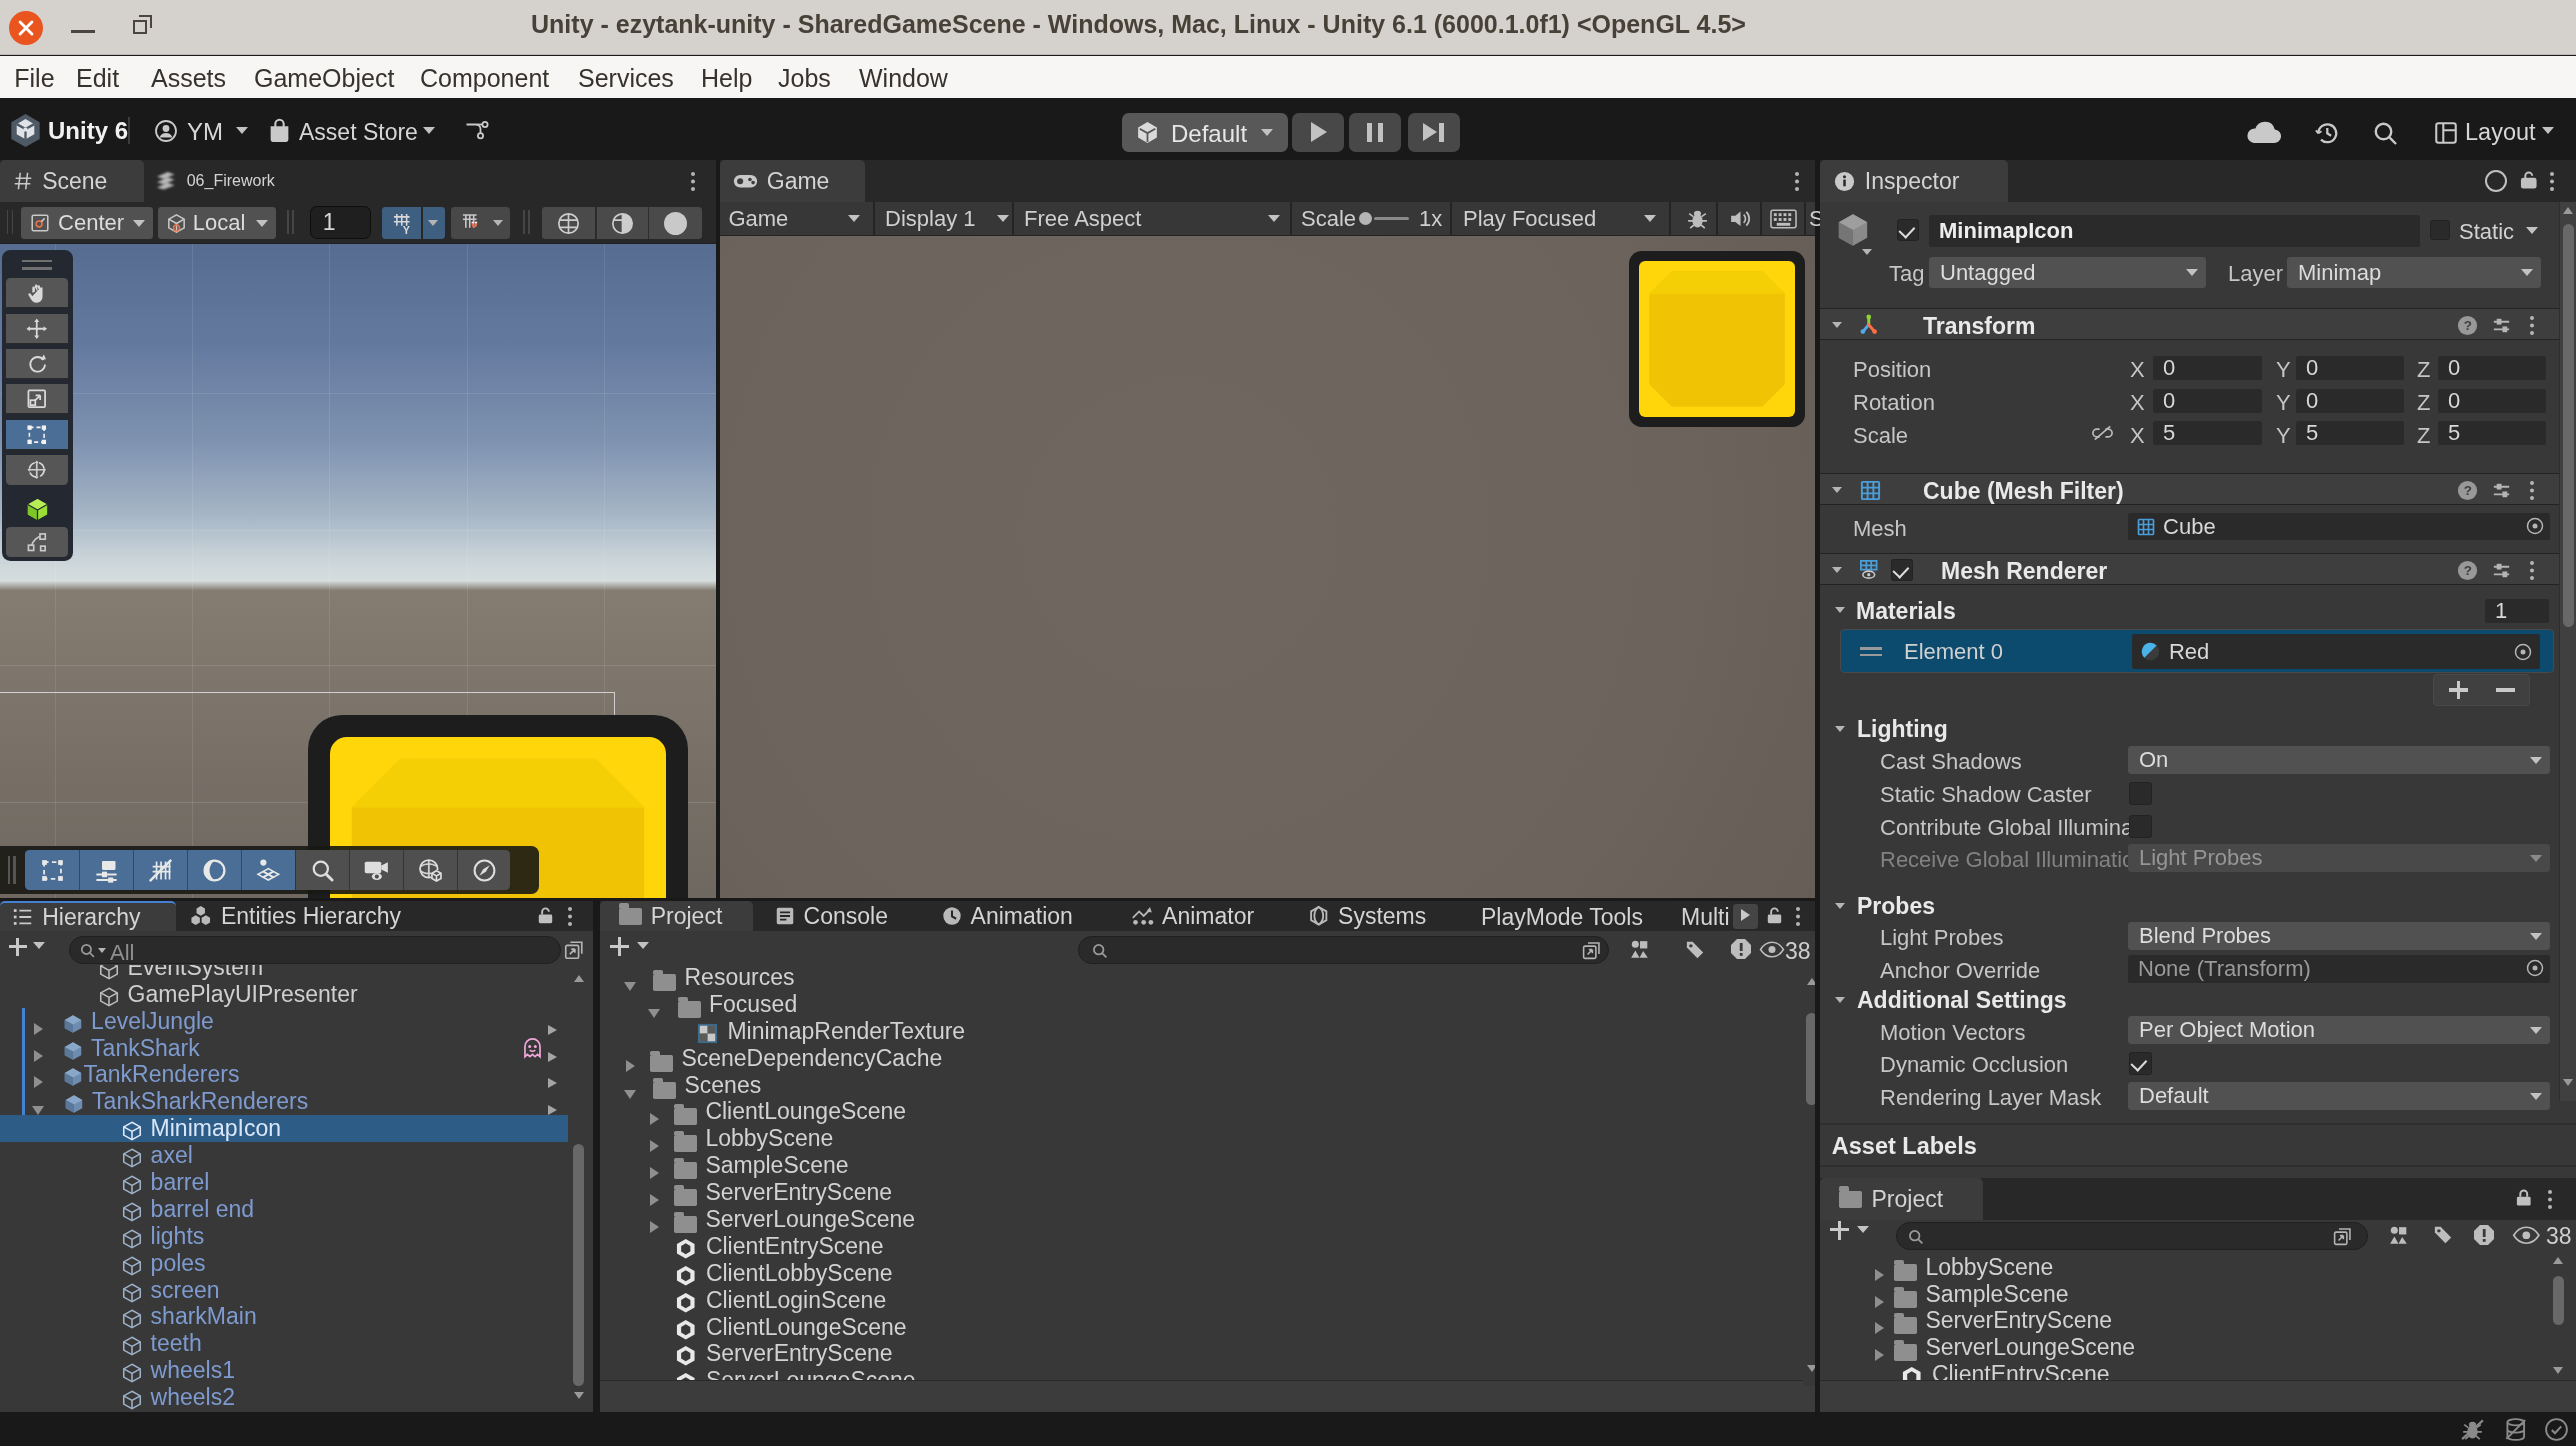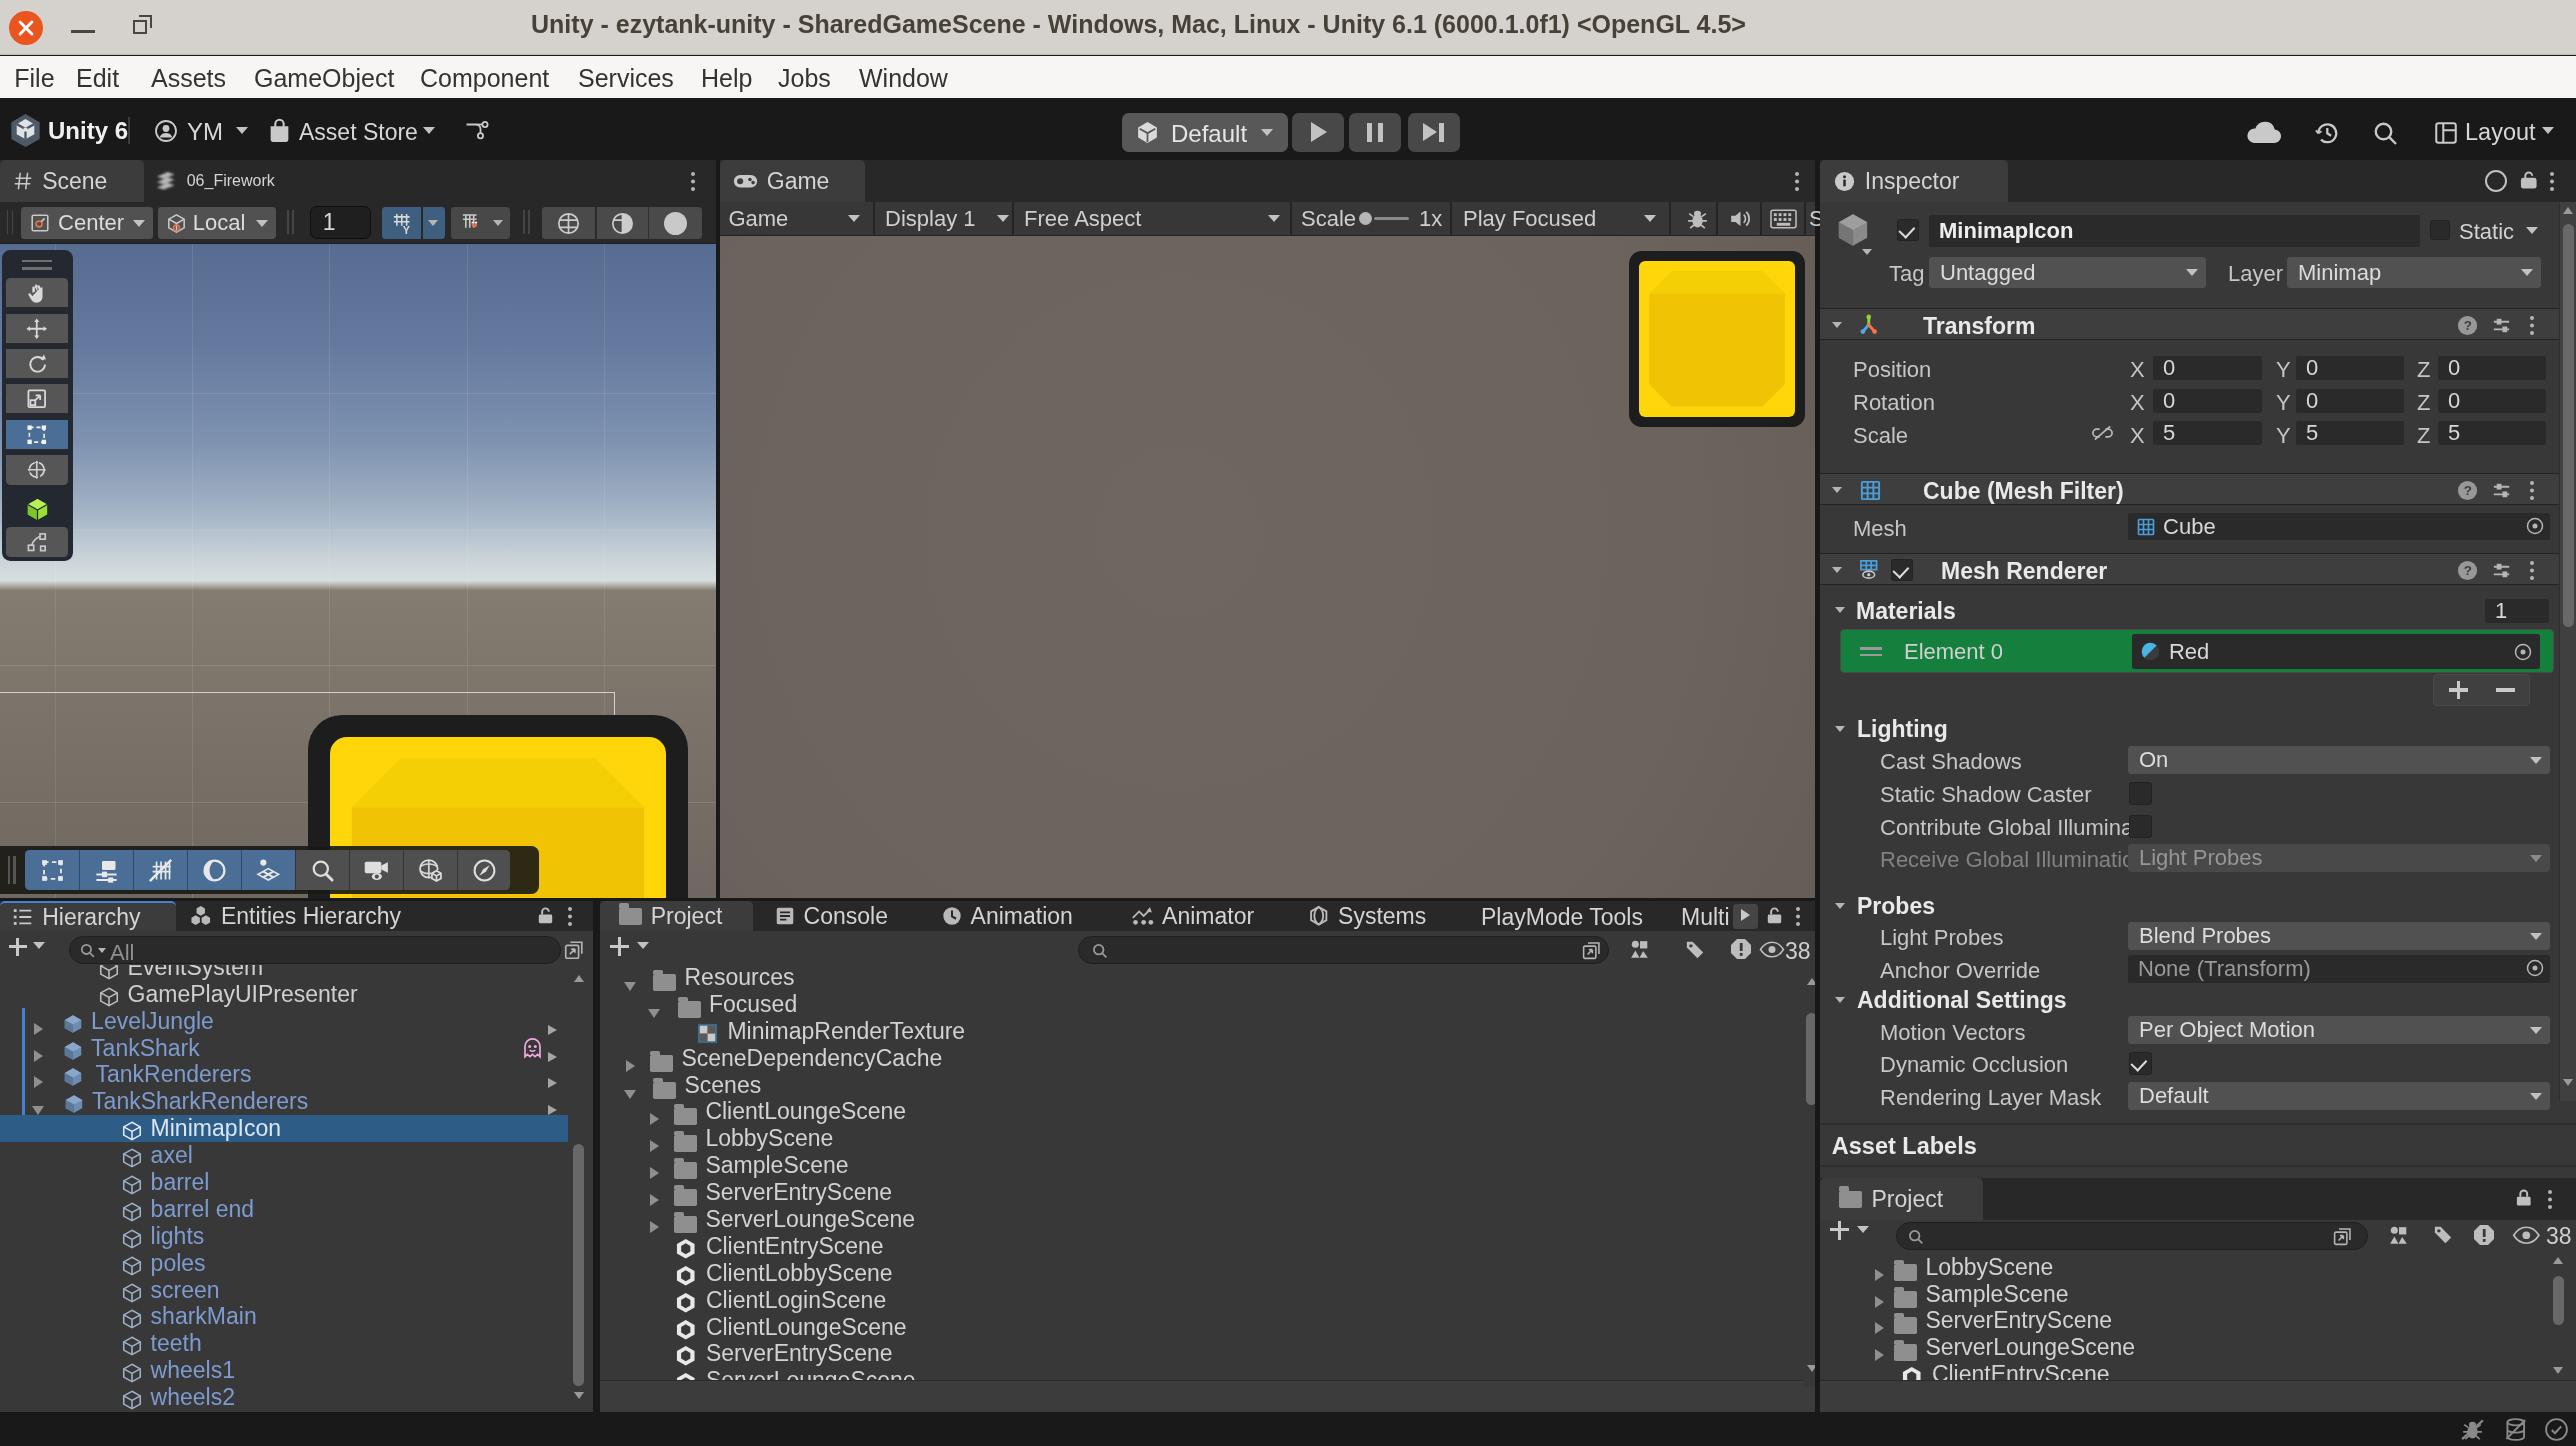--- a/index.html
+++ b/index.html
@@ -634,21 +634,21 @@
           <path d="M4 8h16M4 16h16"></path>
         </g>
         <rect x="7" y="5" width="5" height="6" fill="#b5b5b5"></rect>
         <rect x="13" y="13" width="5" height="6" fill="#b5b5b5"></rect>
       </svg>
     <div class="vdots" style="left:710px;top:6.7px"></div>
   </div>
   <div class="cds p" style="left:15px;top:447px"></div>
   <span class="p bhdr" style="left:36px;top:438px">Materials</span>
   <div class="fld" style="left:665px;top:439px;width:64px;height:23.5px">1</div>
-  <div class="p" style="left:20px;top:469px;width:714px;height:44px;background:#15803d;border:0.8px solid #4a4a4a;border-radius:4.2px">
+  <div class="p" style="left:20px;top:469px;width:714px;height:44px;background:#0c4a6e;border:0.8px solid #4a4a4a;border-radius:4.2px">
     <div class="p" style="left:18.5px;top:17px;width:22px;height:2.5px;background:#9a9a9a"></div>
     <div class="p" style="left:18.5px;top:23.5px;width:22px;height:2.5px;background:#9a9a9a"></div>
     <span class="lbl" style="left:63px;top:9.2px;color:#d0d0d0">Element 0</span>
     <div class="fld" style="left:291px;top:4.2px;width:408px;height:35px;padding-left:8.4px;background:#2a2a2a">
       <svg style="margin-right:7.6px" width="21" height="21" viewBox="0 0 24 24">
           <circle cx="12" cy="12" r="10" fill="#3b3b3b"></circle>
           <path d="M12 2a10 10 0 0 0-7 17L19 5a10 10 0 0 0-7-3z" fill="#4ab3e8"></path>
         </svg>Red
       <svg class="p" style="right:6.7px;top:7.6px" width="20" height="20" viewBox="0 0 24 24">
           <circle cx="12" cy="12" r="9" fill="none" stroke="#b5b5b5" stroke-width="1.8"></circle>
@@ -886,21 +886,21 @@
       </svg>
     <div class="tri-r p" style="left:548px;border-left-color:#a5a5a5;border-top-width:5.9px;border-bottom-width:5.9px"></div>
     </div>
   <div class="trow" style="left:0;top:160px;width:568px;color:#7e9bd0">
       <div class="tri-r" style="margin-left:34px"></div>
       <svg style="margin-left:18.5px" width="22" height="22" viewBox="0 0 24 24">
         <path d="M12 2.5 21 7.5v9L12 21.5 3 16.5v-9z" fill="#6d8cb0"></path>
         <path d="M12 2.5 21 7.5l-9 5-9-5z" fill="#89a8c9"></path>
         <path d="M12 12.5v9l-9-5v-9z" fill="#5b7898"></path>
       </svg>
-      <span style="margin-left:12px">TankRenderers</span>
+      <span style="margin-left:0">TankRenderers</span>
       <div class="tri-r p" style="left:548px;border-left-color:#a5a5a5;border-top-width:5.9px;border-bottom-width:5.9px"></div>
     </div>
   <div class="trow" style="left:0;top:187px;width:568px;color:#7e9bd0">
       <div class="tri-d" style="margin-left:32px"></div>
       <svg style="margin-left:18.5px" width="22" height="22" viewBox="0 0 24 24">
         <path d="M12 2.5 21 7.5v9L12 21.5 3 16.5v-9z" fill="#6d8cb0"></path>
         <path d="M12 2.5 21 7.5l-9 5-9-5z" fill="#89a8c9"></path>
         <path d="M12 12.5v9l-9-5v-9z" fill="#5b7898"></path>
       </svg>
       <span style="margin-left:7.6px">TankSharkRenderers</span>

